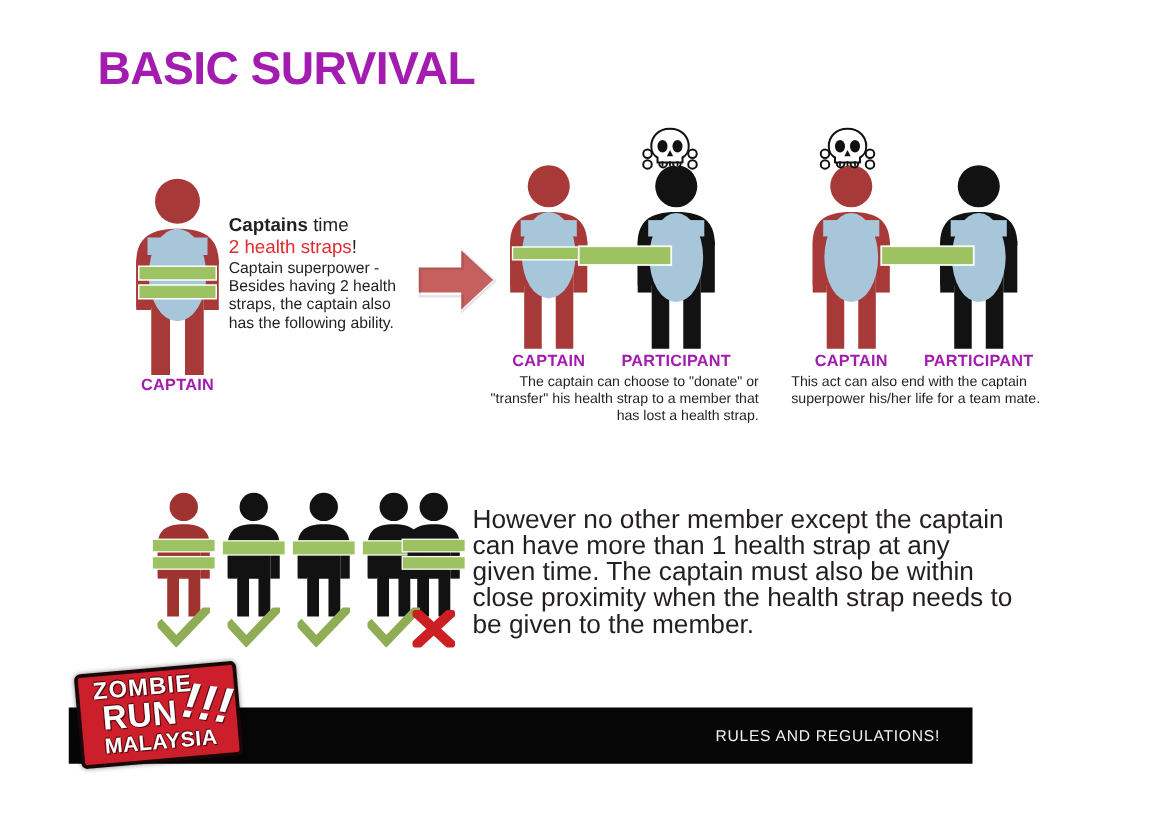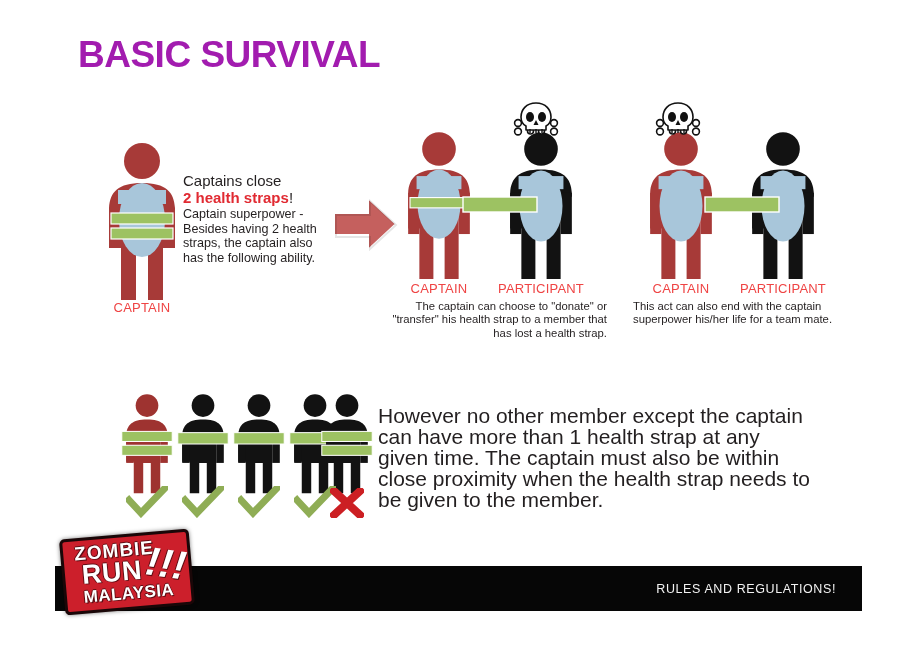--- a/index.html
+++ b/index.html
@@ -23,49 +23,49 @@
   
   .person{position:absolute;}
   .person svg{display:block;overflow:visible;}
 
   
   .lead{
     position:absolute;left:183px;top:172px;width:150px;
     font-size:13.5px;line-height:15.5px;color:#231f20;
   }
   .lead .l1{font-size:15px;line-height:17px;}
-  .lead b{font-weight:normal;}
-  .lead .red{color:#e12a32;font-weight:bold;font-size:15px;}
+  .lead b{font-weight:bold;}
+  .lead .red{color:#e12a32;font-weight:normal;font-size:15px;}
   .lead .sub{font-size:12.6px;line-height:14.6px;display:block;margin-top:1px;}
 
   .caption{
     position:absolute;font-size:11.3px;line-height:13.4px;color:#231f20;
   }
   .cap2{left:392px;top:300px;width:215px;text-align:right;}
   .cap3{left:633px;top:300px;width:205px;}
 
   .figlabel{
-    position:absolute;font-size:13px;font-weight:normal;letter-spacing:0.2px;
-    color:#ef4444;text-align:center;
+    position:absolute;font-size:13px;font-weight:bold;letter-spacing:0.2px;
+    color:#a21caf;text-align:center;
   }
 
   .bigpara{
     position:absolute;left:378px;top:405px;width:435px;
     font-size:21px;line-height:21px;color:#231f20;
   }
 
   
   .arrow{position:absolute;left:332px;top:195px;}
 
   
   .mark{position:absolute;}
 
   
   .footbar{
-    position:absolute;left:55px;top:566px;width:807px;height:45px;
+    position:absolute;left:55px;top:566px;width:723px;height:45px;
     background:#060606;
   }
   .footright{
     position:absolute;right:26px;top:50%;transform:translateY(-50%);
     color:#f2f2f2;font-size:12.5px;letter-spacing:0.6px;font-weight:500;
     white-space:nowrap;
   }
   .logo{
     position:absolute;left:62px;top:534px;width:130px;height:76px;
   }
@@ -113,21 +113,21 @@
       </g>
       <g>
         <rect x="15" y="86" width="62" height="11" fill="#9dc262" stroke="#ffffff" stroke-width="1.2"></rect>
       </g>
     </svg>
   </div>
   <div class="figlabel" style="left:96px;top:300px;width:92px;">CAPTAIN</div>
 
   <div class="lead">
     <div class="l1">
-      <b>Captains</b><span> close</span>
+      <b>Captains</b><span> time</span>
     </div>
     <div class="l1">
       <span class="red">2 health straps</span><span>!</span>
     </div>
     <span class="sub">Captain superpower - Besides having 2 health straps, the captain also has the following ability.</span>
   </div>
 
   <div class="arrow">
     <svg width="66" height="58" viewBox="0 0 66 58">
       <path d="M2 18 L36 18 L36 3 L64 29 L36 55 L36 40 L2 40 Z" fill="#c5605e" stroke="#ffffff" stroke-width="2"></path>

